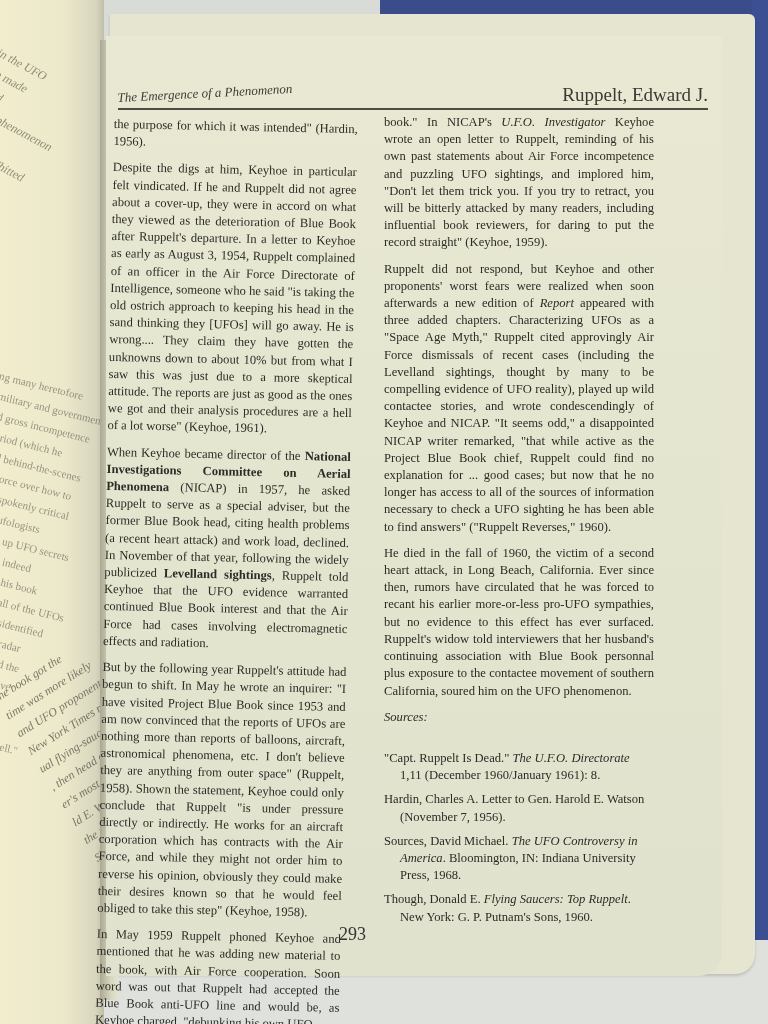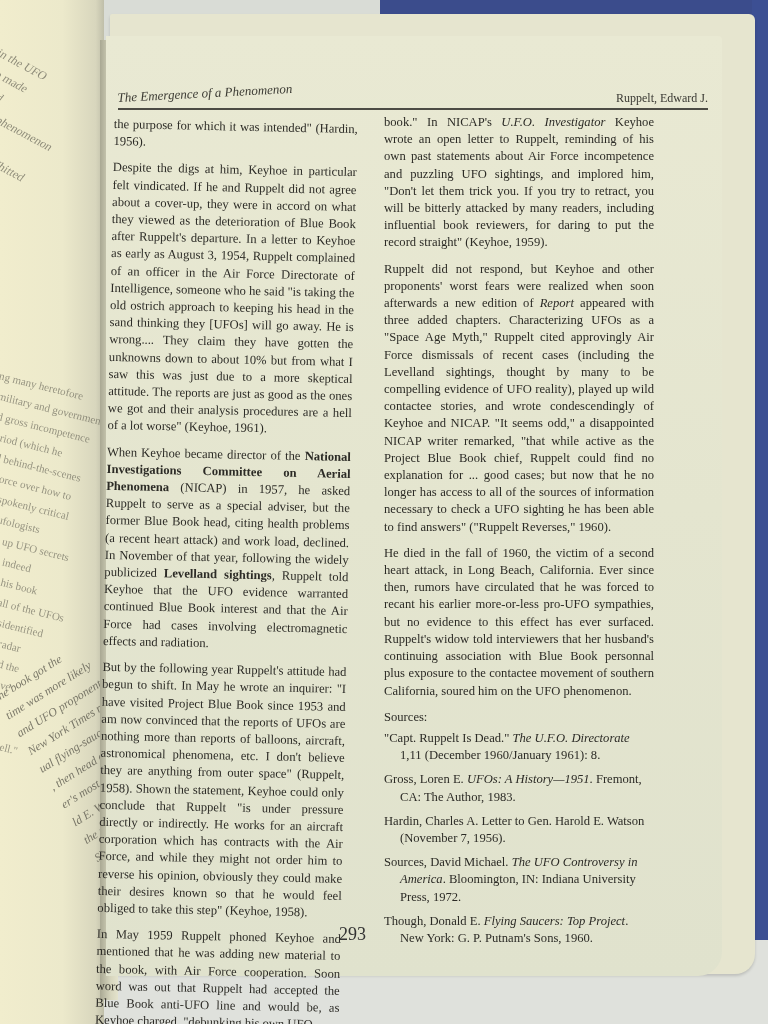--- a/index.html
+++ b/index.html
@@ -67,31 +67,31 @@
     position:absolute; left:12px; top:46px; width:590px; height:26px;
     border-bottom:2px solid #4c4b44;
   }
   .rh-left {
     position:absolute; left:0; bottom:2px;
     font-style:italic; font-size:13px; color:#3c3b34;
     transform: rotate(-3deg); transform-origin: left bottom;
   }
   .rh-right {
     position:absolute; right:0; bottom:2px;
-    font-size:12px; color:#3a3933;
+    font-size:19px; color:#3a3933;
   }
   .col {
     position:absolute; font-size:12.6px; line-height:17.2px; text-align:justify;
     hyphens:manual;
   }
   .col-left { left:8px; top:80px; width:244px; transform: rotate(1.2deg); transform-origin: 0 0; }
   .col-right { left:278px; top:78px; width:270px; }
   .col p { margin:0 0 9px 0; }
   .col b { font-weight:bold; }
-  .sources-label { margin:2px 0 4px 0; }
+  .sources-label { font-style:italic; margin:2px 0 24px 0; }
   .ref { padding-left:16px; text-indent:-16px; margin:0 0 7px 0; text-align:left; }
   .page-number {
     position:absolute; left:233px; top:888px; font-size:18px; color:#333;
   }
 </style>
 </head>
 <body>
 
 <div class="cover"></div>
 <div class="cover-side"></div>
@@ -164,21 +164,20 @@
 
   <div class="col col-right">
     <div id="col-right-paras">
         <p><span>book." In NICAP's </span><i>U.F.O. Investigator</i><span> Keyhoe wrote an open letter to Ruppelt, reminding of his own past statements about Air Force incompetence and puzzling UFO sightings, and implored him, "Don't let them trick you. If you try to retract, you will be bitterly attacked by many readers, including influential book reviewers, for daring to put the record straight" (Keyhoe, 1959).</span></p>
         <p><span>Ruppelt did not respond, but Keyhoe and other proponents' worst fears were realized when soon afterwards a new edition of </span><i>Report</i><span> appeared with three added chapters. Characterizing UFOs as a "Space Age Myth," Ruppelt cited approvingly Air Force dismissals of recent cases (including the Levelland sightings, thought by many to be compelling evidence of UFO reality), played up wild contactee stories, and wrote condescendingly of Keyhoe and NICAP. "It seems odd," a disappointed NICAP writer remarked, "that while active as the Project Blue Book chief, Ruppelt could find no explanation for ... good cases; but now that he no longer has access to all of the sources of information necessary to check a UFO sighting he has been able to find answers" ("Ruppelt Reverses," 1960).</span></p>
         <p><span>He died in the fall of 1960, the victim of a second heart attack, in Long Beach, California. Ever since then, rumors have circulated that he was forced to recant his earlier more-or-less pro-UFO sympathies, but no evidence to this effect has ever surfaced. Ruppelt's widow told interviewers that her husband's continuing association with Blue Book personnal plus exposure to the contactee movement of southern California, soured him on the UFO phenomenon.</span></p>
       </div>
     <div class="sources-label">Sources:</div>
     <div id="sources-list">
         <div class="ref"><span>"Capt. Ruppelt Is Dead." </span><i>The U.F.O. Directorate</i><span> 1,11 (December 1960/January 1961): 8.</span></div>
-        <div class="ref"><span>Gross, Loren E. </span><i>UFOs: A History—1951</i><span>. Fremont, CA: The Author, 1983.</span></div>
         <div class="ref"><span>Hardin, Charles A. Letter to Gen. Harold E. Watson (November 7, 1956).</span></div>
-        <div class="ref"><span>Sources, David Michael. </span><i>The UFO Controversy in America</i><span>. Bloomington, IN: Indiana University Press, 1972.</span></div>
-        <div class="ref"><span>Though, Donald E. </span><i>Flying Saucers: Top Project</i><span>. New York: G. P. Putnam's Sons, 1960.</span></div>
+        <div class="ref"><span>Sources, David Michael. </span><i>The UFO Controversy in America</i><span>. Bloomington, IN: Indiana University Press, 1968.</span></div>
+        <div class="ref"><span>Though, Donald E. </span><i>Flying Saucers: Top Ruppelt</i><span>. New York: G. P. Putnam's Sons, 1960.</span></div>
       </div>
   </div>
 
   <div class="page-number">293</div>
 </div>
 
 </body></html>

